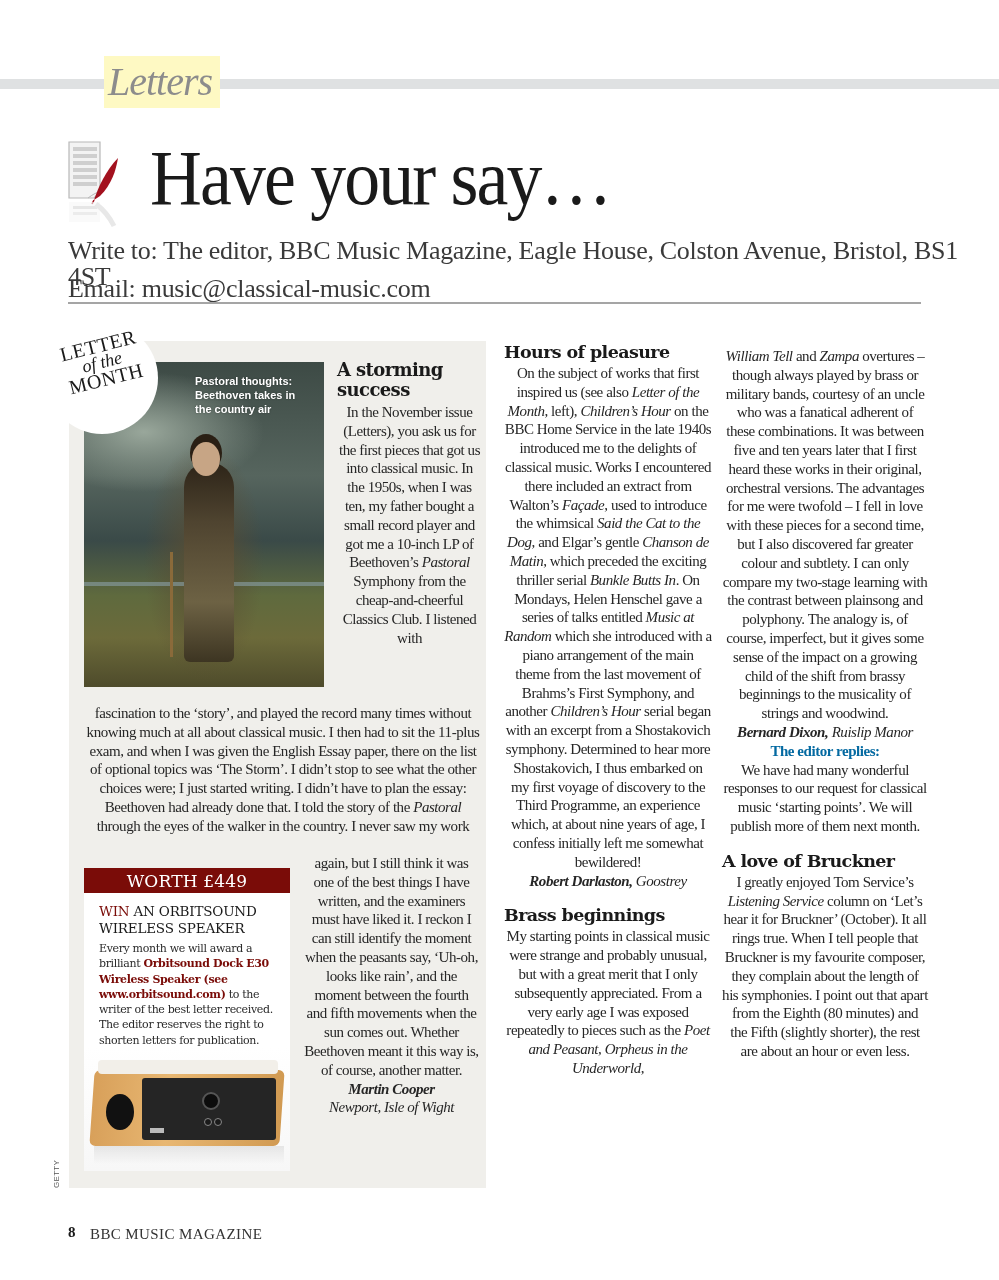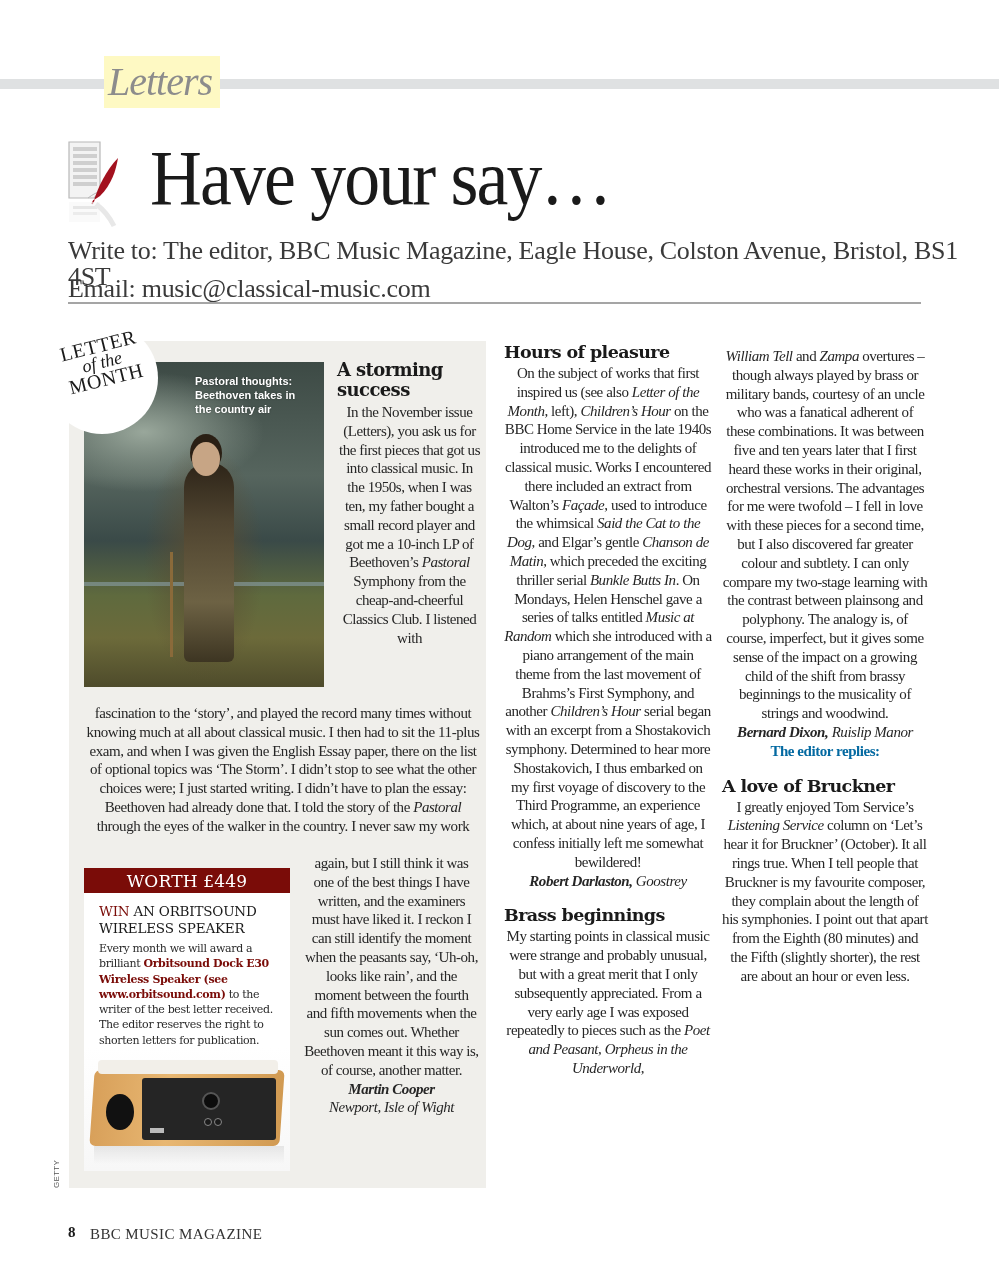--- a/index.html
+++ b/index.html
@@ -181,20 +181,21 @@
   <div class="body-text">
     <span>My starting points in classical music were strange and probably unusual, but with a great merit that I only subsequently appreciated. From a very early age I was exposed repeatedly to pieces such as the </span><i>Poet and Peasant</i><span>, </span><i>Orpheus in the Underworld</i><span>,</span>
   </div>
 </div>
 
 <div class="col3">
   <div class="body-text">
     <i>William Tell</i><span> and </span><i>Zampa</i><span> overtures – though always played by brass or military bands, courtesy of an uncle who was a fanatical adherent of these combinations. It was between five and ten years later that I first heard these works in their original, orchestral versions. The advantages for me were twofold – I fell in love with these pieces for a second time, but I also discovered far greater colour and subtlety. I can only compare my two-stage learning with the contrast between plainsong and polyphony. The analogy is, of course, imperfect, but it gives some sense of the impact on a growing child of the shift from brassy beginnings to the musicality of strings and woodwind.</span><br>
     <span class="sig-name">Bernard Dixon,</span> <span class="sig-place">Ruislip Manor</span><br>
     <span class="editor-label">The editor replies:</span><br>
+    <span>We have had many wonderful responses to our request for classical music ‘starting points’. We will publish more of them next month.</span>
   </div>
 
   <div class="headline col-headline mid-headline">A love of Bruckner</div>
   <div class="body-text">
     <span>I greatly enjoyed Tom Service’s </span><i>Listening Service</i><span> column on ‘Let’s hear it for Bruckner’ (October). It all rings true. When I tell people that Bruckner is my favourite composer, they complain about the length of his symphonies. I point out that apart from the Eighth (80 minutes) and the Fifth (slightly shorter), the rest are about an hour or even less.</span>
   </div>
 </div>
 
 <div class="footer-num">8</div>
 <div class="footer-title">BBC MUSIC MAGAZINE</div>

